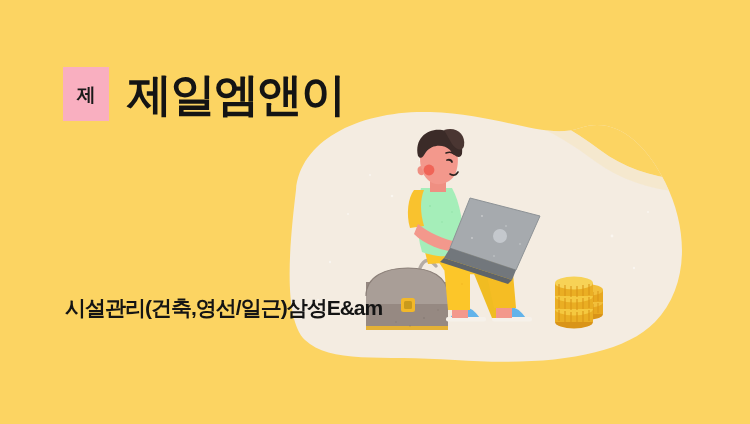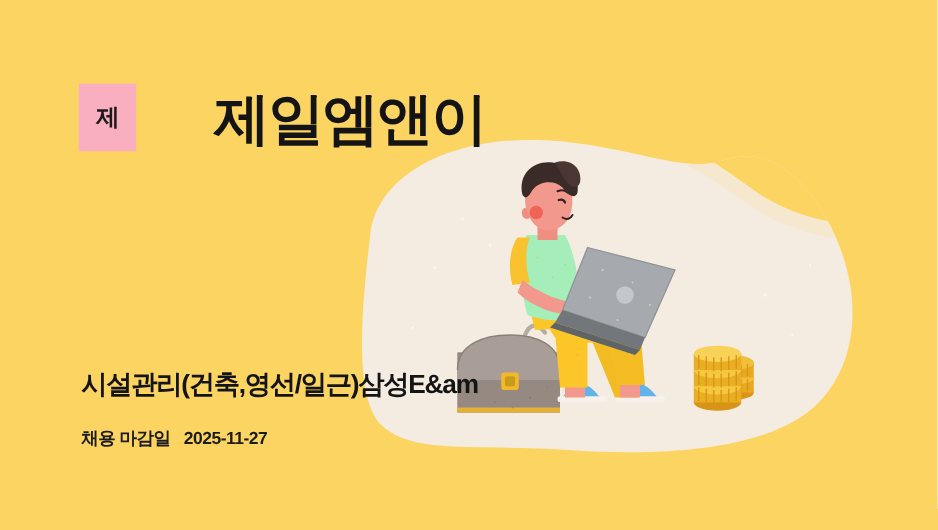--- a/index.html
+++ b/index.html
@@ -51,21 +51,20 @@
     letter-spacing: -0.5px;
     line-height: 1;
   }
   .company-name {
     font-size: 45px;
     font-weight: 700;
     color: #141414;
     letter-spacing: -1.5px;
     line-height: 1;
     white-space: nowrap;
-    margin-left: 44px;
   }
 
   
   .job-title {
     position: absolute;
     left: 65px;
     top: 296px;
     z-index: 5;
     font-size: 21px;
     font-weight: 700;
@@ -325,18 +324,14 @@
     </g>
   </svg>
 
   <div class="company-row">
     <div class="company-badge">제</div>
     <div class="company-name">제일엠앤이</div>
   </div>
 
   <div class="job-title">시설관리(건축,영선/일근)삼성E&amp;am</div>
 
-  <div class="deadline">
-    <span>채용 마감일</span>
-    <span class="dl-date">2025-11-27</span>
-  </div>
 
 </div>
 
 </body></html>

